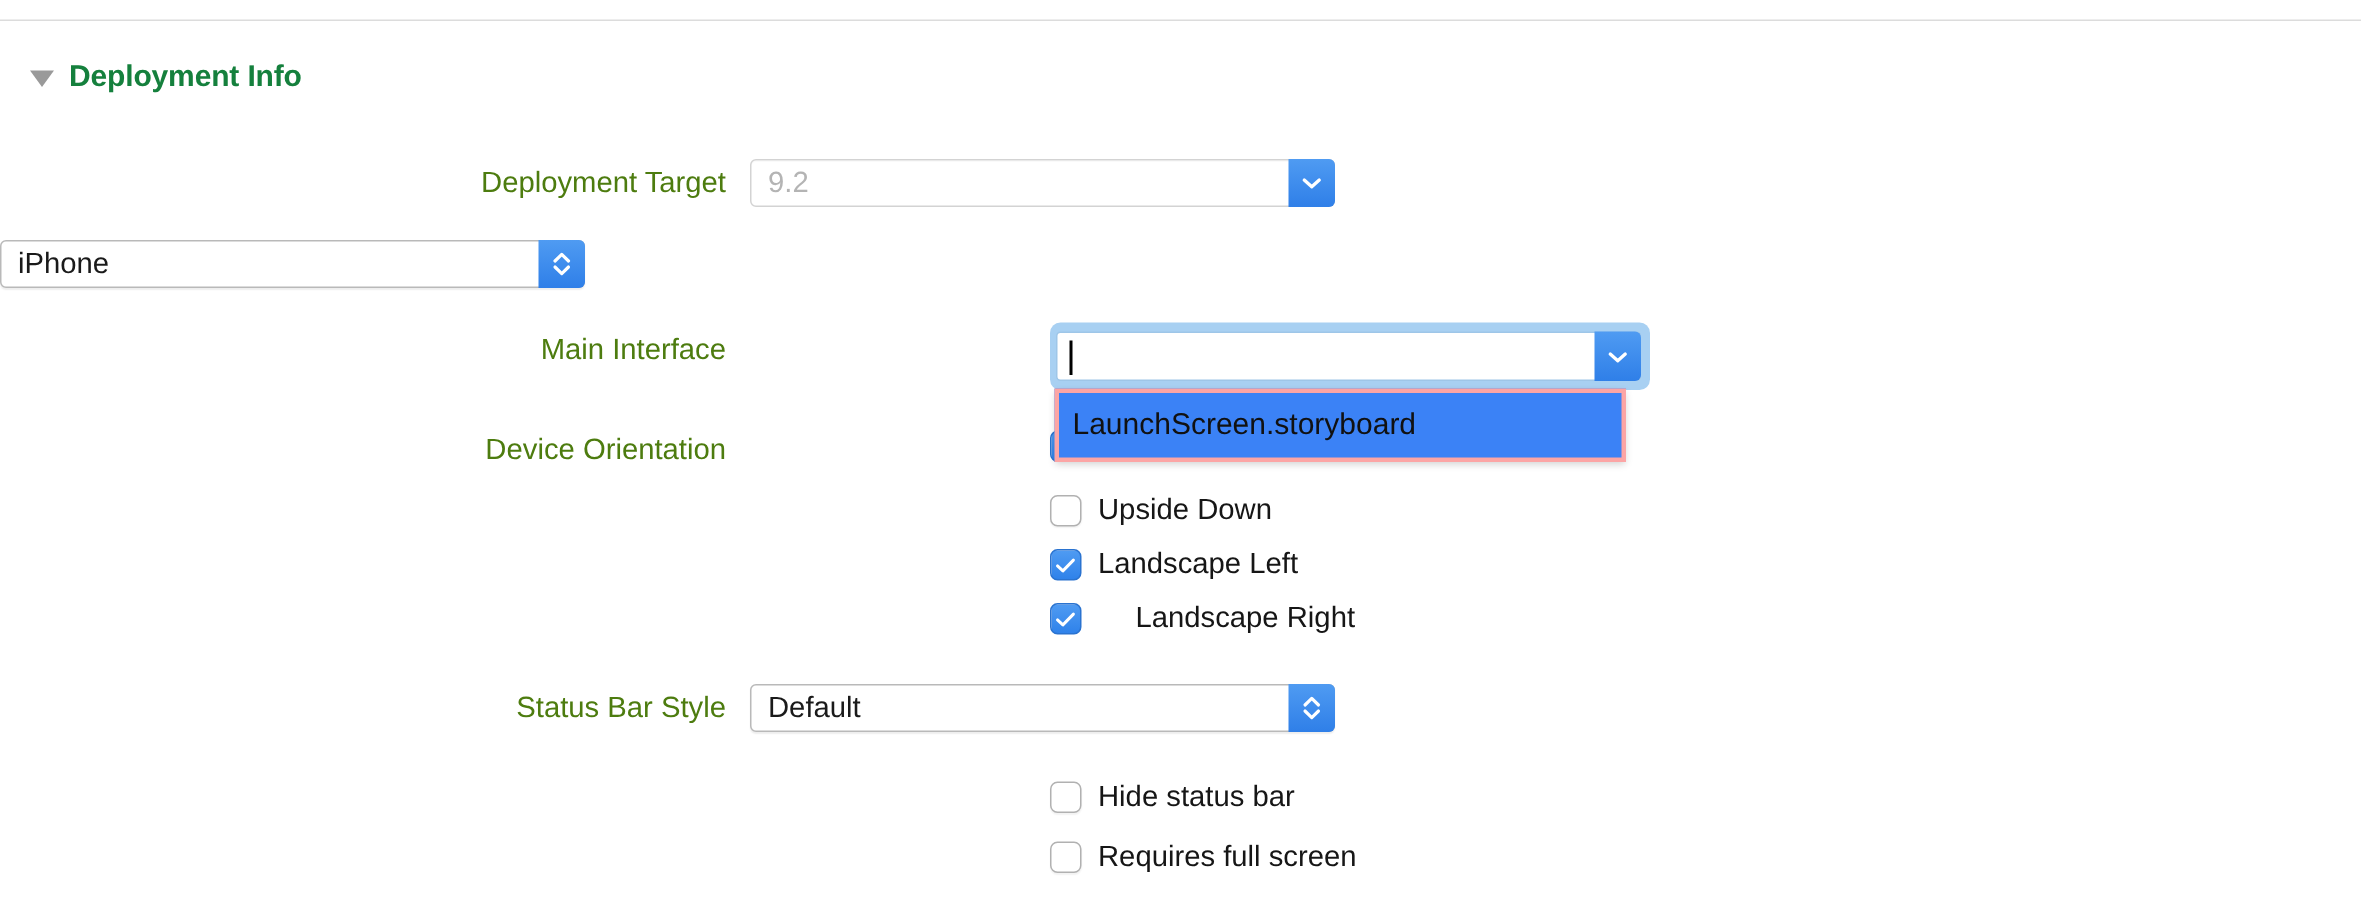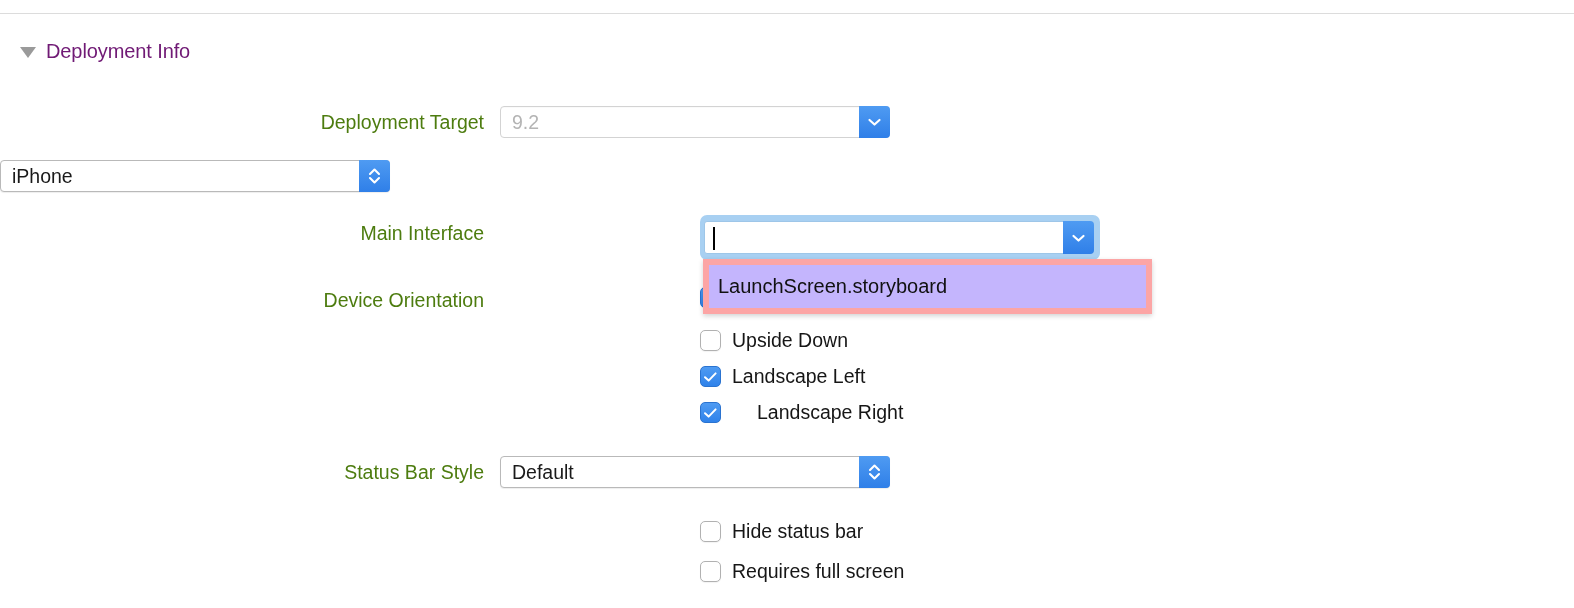--- a/index.html
+++ b/index.html
@@ -39,23 +39,23 @@
   .disclosure-triangle {
     width: 0;
     height: 0;
     border-left: 8px solid transparent;
     border-right: 8px solid transparent;
     border-top: 11px solid #9a9a9a;
     margin-top: 2px;
   }
   .section-title {
     font-size: 20px;
-    font-weight: normal;
+    font-weight: bold;
     letter-spacing: -0.1px;
-    color: #701a75;
+    color: #15803d;
   }
 
   
   .row {
     position: absolute;
     display: flex;
     align-items: center;
   }
   .field-label {
     width: 500px;
@@ -147,23 +147,23 @@
     width: 2px;
     height: 23px;
     background: #000000;
   }
 
   
   .dropdown {
     position: absolute;
     left: 703px;
     top: 259px;
-    width: 449px;
-    background: #c4b5fd;
-    border: 6px solid #fca5a5;
+    width: 381px;
+    background: #3b82f6;
+    border: 3px solid #fca5a5;
     box-shadow: 0 2px 5px rgba(0,0,0,0.18);
     box-sizing: border-box;
     padding: 4px 0 4px 0;
     z-index: 40;
   }
   .dropdown-item {
     height: 35px;
     line-height: 35px;
     padding-left: 9px;
     font-size: 20px;

